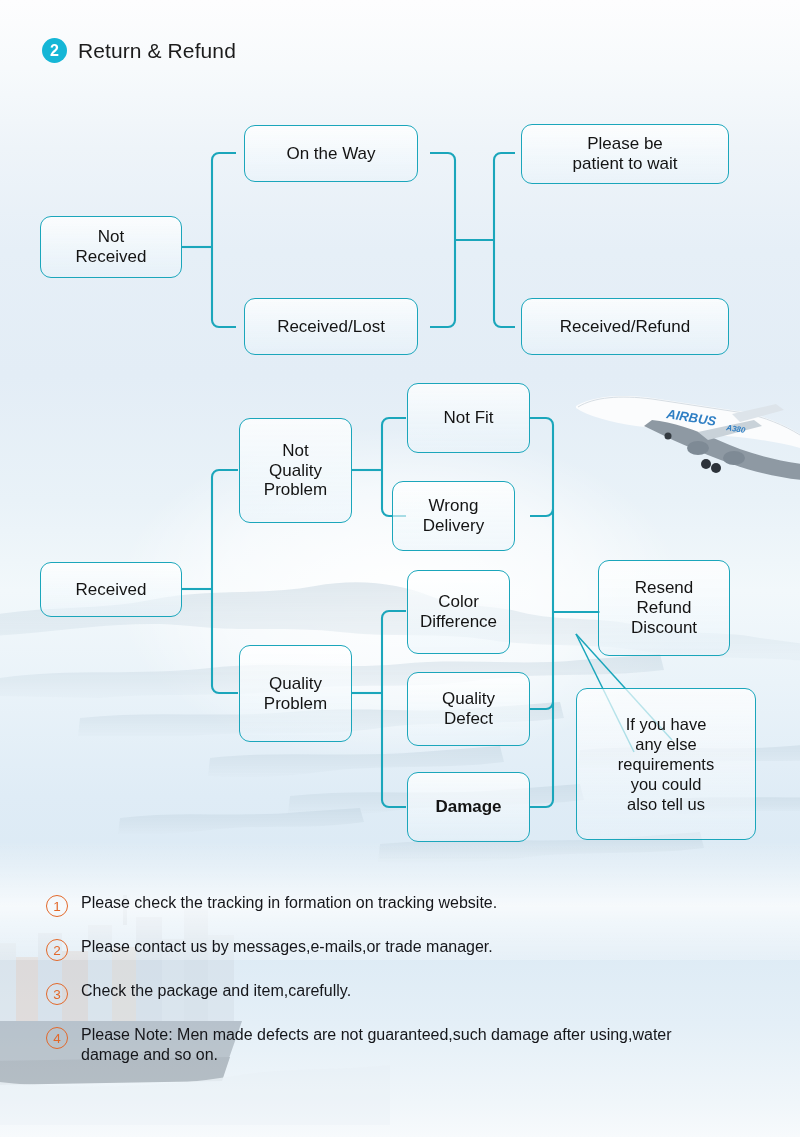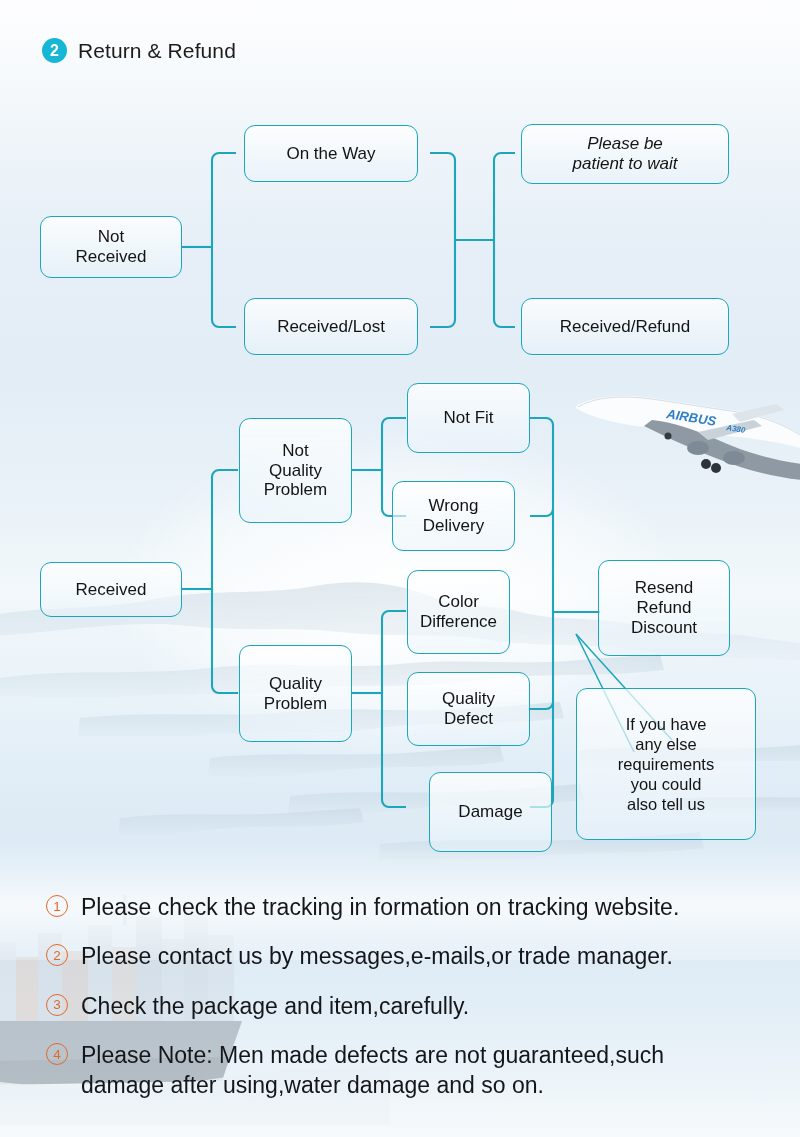--- a/index.html
+++ b/index.html
@@ -97,21 +97,21 @@
   .notes { position: absolute; left: 46px; top: 893px; width: 712px; }
   .note-row { display: flex; align-items: flex-start; gap: 13px; margin-bottom: 20px; }
   .note-num {
     flex: 0 0 auto;
     width: 22px; height: 22px; border-radius: 50%;
     border: 1.5px solid #e2682a; color: #e2682a;
     font-size: 13.5px;
     display: flex; align-items: center; justify-content: center;
     margin-top: 2px;
   }
-  .note-text { font-size: 23px; color: #15161a; line-height: 1.28; }
+  .note-text { font-size: 16px; color: #15161a; line-height: 1.28; }
 </style>
 </head>
 <body>
 
 <div class="page">
 
   <div class="bg-layer">
 
     <div class="bg-glow"></div>
 
@@ -226,21 +226,21 @@
     <path class="thin" d="M576,634 L634,752"></path>
   </svg>
 
   <div class="fbox" style="left:40px; top:216px; width:142px; height:62px; white-space:pre-line;">Not
 Received</div>
 
   <div class="fbox" style="left:244px; top:125px; width:174px; height:57px;">On the Way</div>
 
   <div class="fbox" style="left:244px; top:298px; width:174px; height:57px;">Received/Lost</div>
 
-  <div class="fbox" style="left:521px; top:124px; width:208px; height:60px; white-space:pre-line;font-style:italic;">Please be
+  <div class="fbox" style="left:521px; top:124px; width:208px; height:60px; white-space:pre-line;">Please be
 patient to wait</div>
 
   <div class="fbox" style="left:521px; top:298px; width:208px; height:57px;">Received/Refund</div>
 
   <div class="fbox" style="left:40px; top:562px; width:142px; height:55px;">Received</div>
 
   <div class="fbox" style="left:239px; top:418px; width:113px; height:105px; white-space:pre-line;">Not
 Quality
 Problem</div>
 
@@ -251,21 +251,21 @@
 
   <div class="fbox" style="left:392px; top:481px; width:123px; height:70px; white-space:pre-line;">Wrong
 Delivery</div>
 
   <div class="fbox" style="left:407px; top:570px; width:103px; height:84px; white-space:pre-line;">Color
 Difference</div>
 
   <div class="fbox" style="left:407px; top:672px; width:123px; height:74px; white-space:pre-line;">Quality
 Defect</div>
 
-  <div class="fbox" style="left:429px; top:772px; width:123px; height:80px;">Damage</div>
+  <div class="fbox" style="left:407px; top:772px; width:123px; height:70px;font-weight:bold;">Damage</div>
 
   <div class="fbox" style="left:598px; top:560px; width:132px; height:96px; white-space:pre-line;">Resend
 Refund
 Discount</div>
 
   <div class="bubble" style="left:576px; top:688px; width:180px; height:152px; white-space:pre-line;">If you have
 any else
 requirements
 you could
 also tell us</div>

